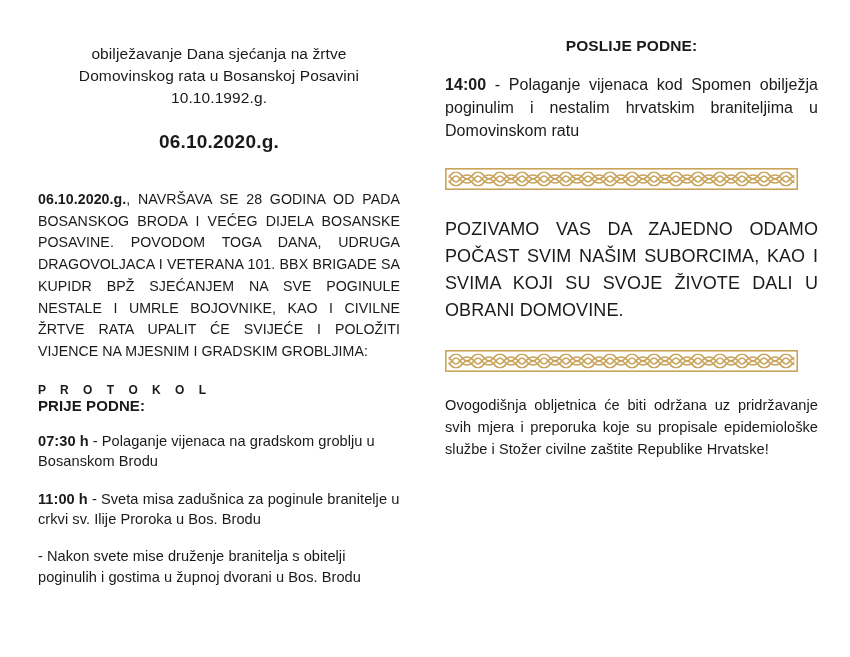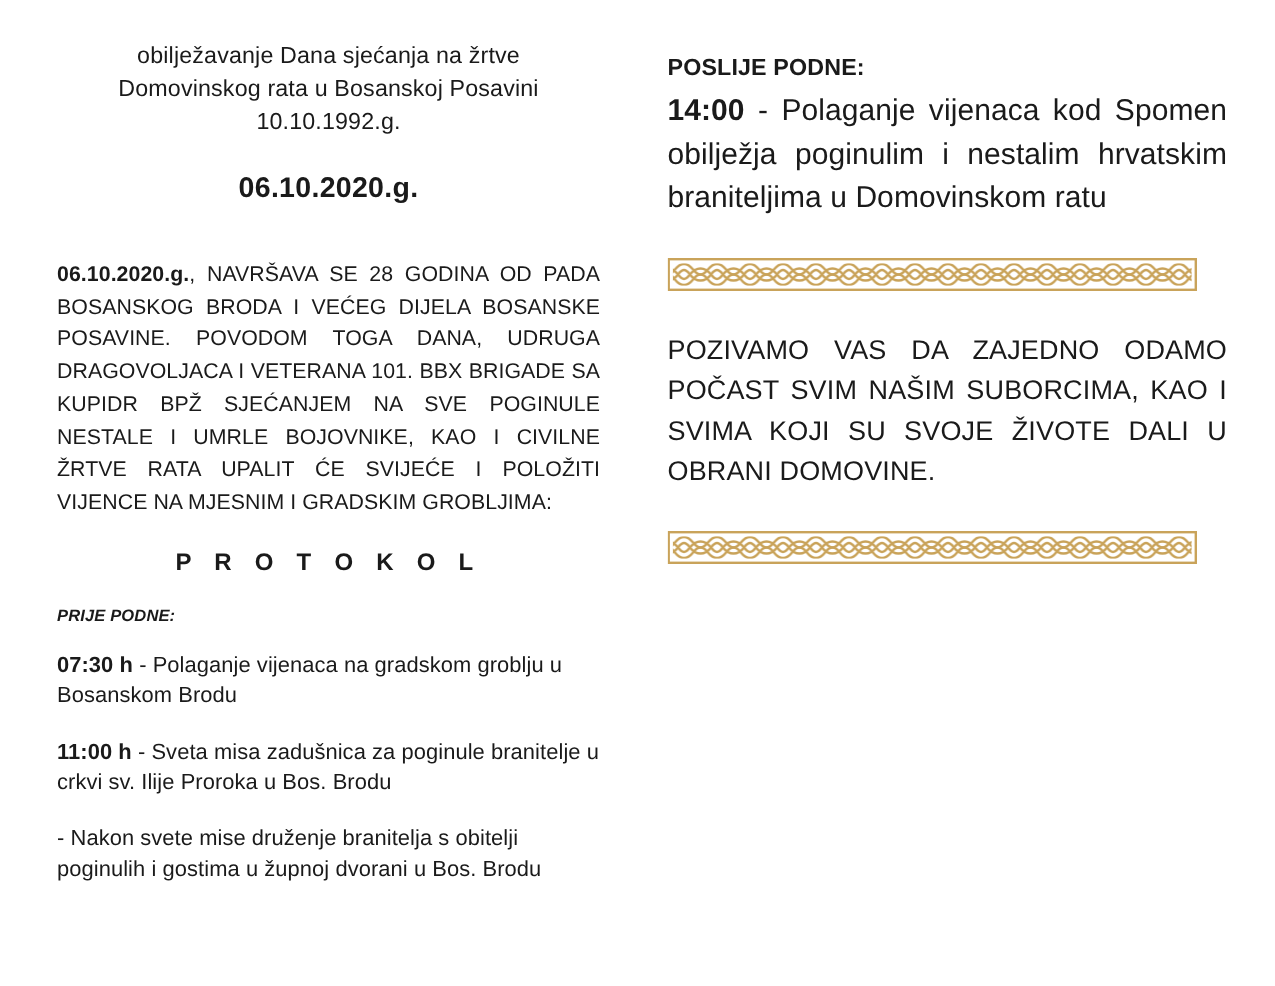--- a/index.html
+++ b/index.html
@@ -18,21 +18,21 @@
   .page {
     position: absolute;
     inset: 0;
     display: flex;
   }
   .col {
     box-sizing: border-box;
   }
   .col-left {
     width: 430px;
-    padding: 20px 30px 0 38px;
+    padding: 36px 30px 0 38px;
   }
   .col-right {
     width: 420px;
     padding: 30px 32px 0 15px;
   }
 
   
   .header-block {
     text-align: center;
     font-size: 15.5px;
@@ -55,54 +55,53 @@
     font-size: 14.2px;
     line-height: 1.53;
     margin-top: 36px;
     letter-spacing: 0.05px;
   }
   .intro-para .lead {
     font-weight: bold;
   }
 
   .protokol {
-    text-align: center;
+    text-align: left;
     font-weight: bold;
-    font-size: 16px;
+    font-size: 12px;
     letter-spacing: 5.5px;
     margin-top: 20px;
   }
 
   .section-head {
     font-weight: bold;
-    font-size: 11px;
-    margin-top: 20px;
+    font-size: 15px;
     letter-spacing: 0.1px;
-    font-style: italic;
   }
 
   .entry {
     font-size: 14.6px;
     line-height: 1.4;
     margin-top: 17px;
     letter-spacing: 0.05px;
   }
   .entry .t { font-weight: bold; }
 
   
   .r-head {
     font-weight: bold;
     font-size: 15.5px;
     margin-top: 7px;
     letter-spacing: 0.1px;
+    text-align: center;
   }
   .r-entry {
-    font-size: 20px;
+    font-size: 16px;
     line-height: 1.44;
-    margin-top: 5px;
+    margin-top: 18px;
     text-align: justify;
     letter-spacing: 0.05px;
   }
   .r-entry .t { font-weight: bold; }
 
   .divider {
     height: 22px;
     width: 353px;
     margin: 26px 0 0 0;
     overflow: hidden;
@@ -182,16 +181,17 @@
     <p class="call-to-action">POZIVAMO VAS DA ZAJEDNO ODAMO POČAST SVIM NAŠIM SUBORCIMA, KAO I SVIMA KOJI SU SVOJE ŽIVOTE DALI U OBRANI DOMOVINE.</p>
 
     <div class="divider">
       <svg width="353" height="22" viewBox="0 0 353 22" xmlns="http://www.w3.org/2000/svg">
         <rect x="0.8" y="0.8" width="351.4" height="20.4" fill="none" stroke="#c9a35a" stroke-width="1.6"></rect>
         <rect x="3.6" y="3.6" width="345.8" height="14.8" fill="url(#braid)"></rect>
       </svg>
     </div>
 
 
+    <p class="r-para">Ovogodišnja obljetnica će biti održana uz pridržavanje svih mjera i preporuka koje su propisale epidemiološke službe i Stožer civilne zaštite Republike Hrvatske!</p>
 
   </div>
 
 </div>
 
 </body></html>

